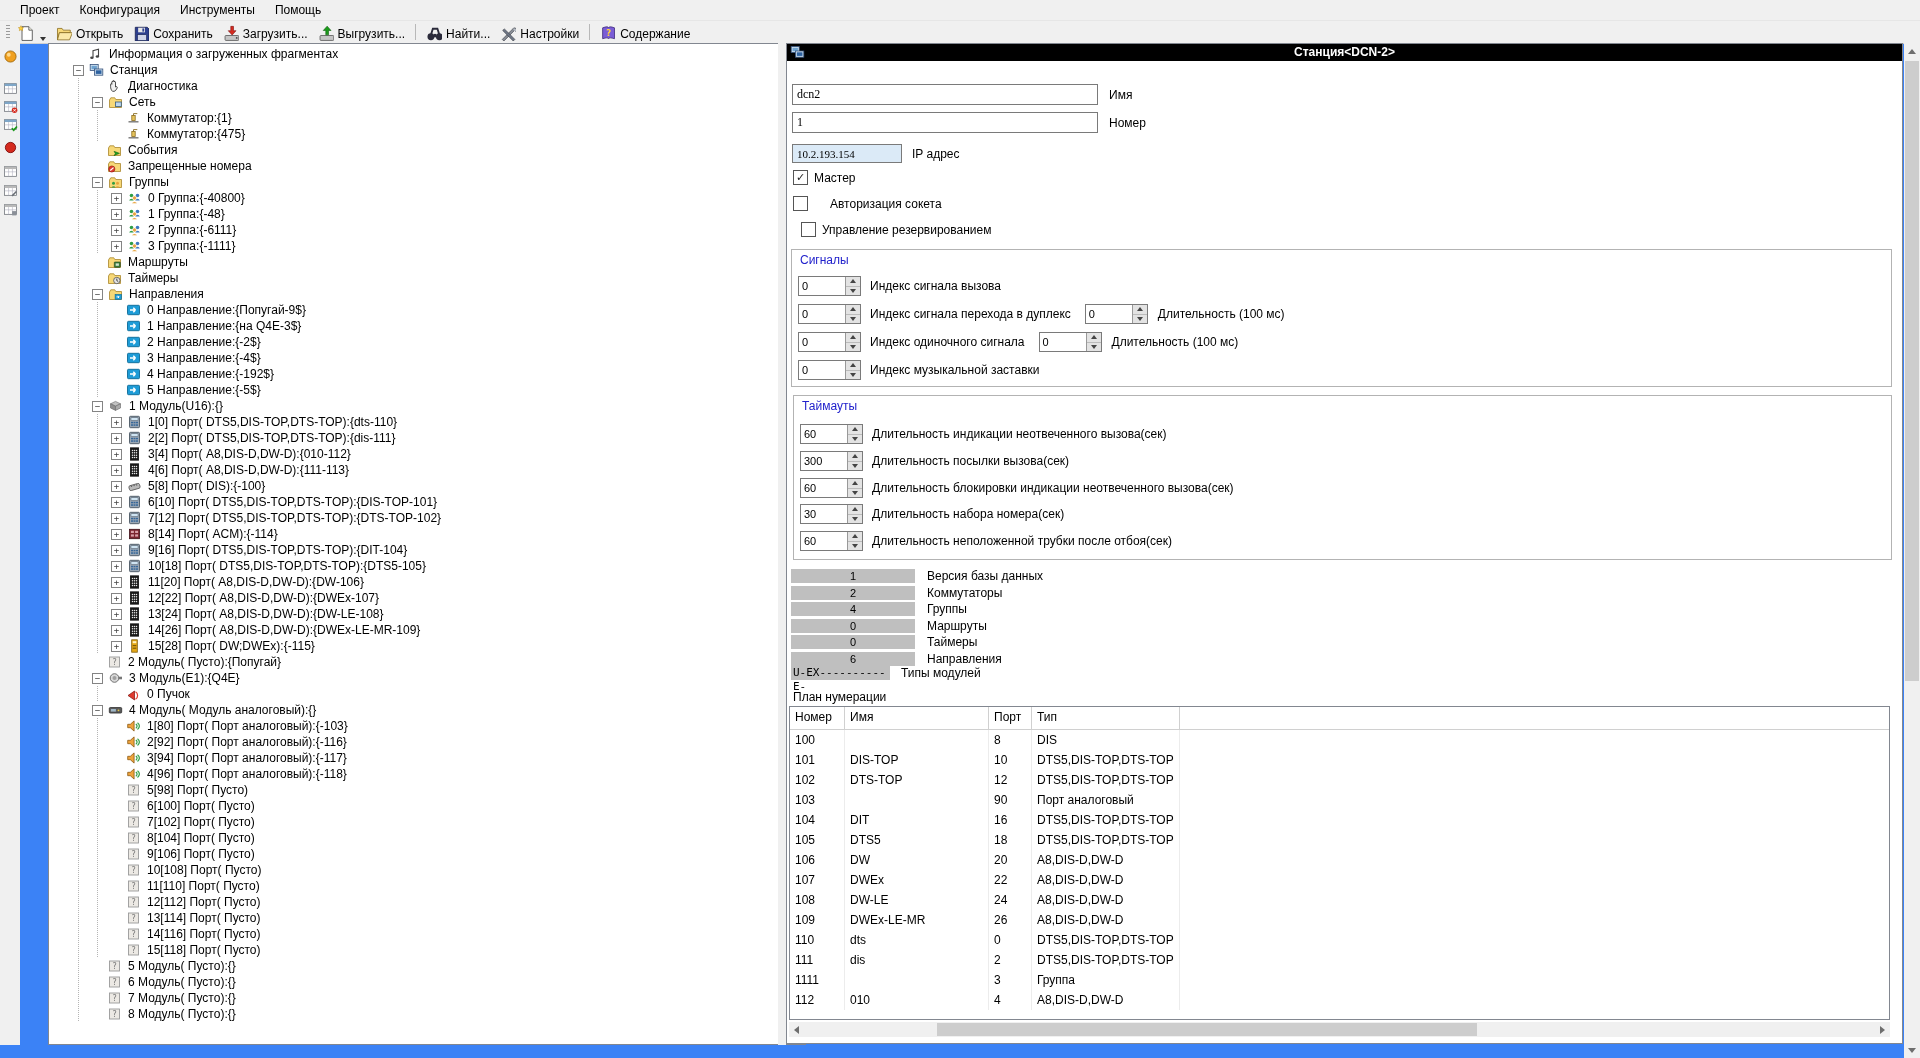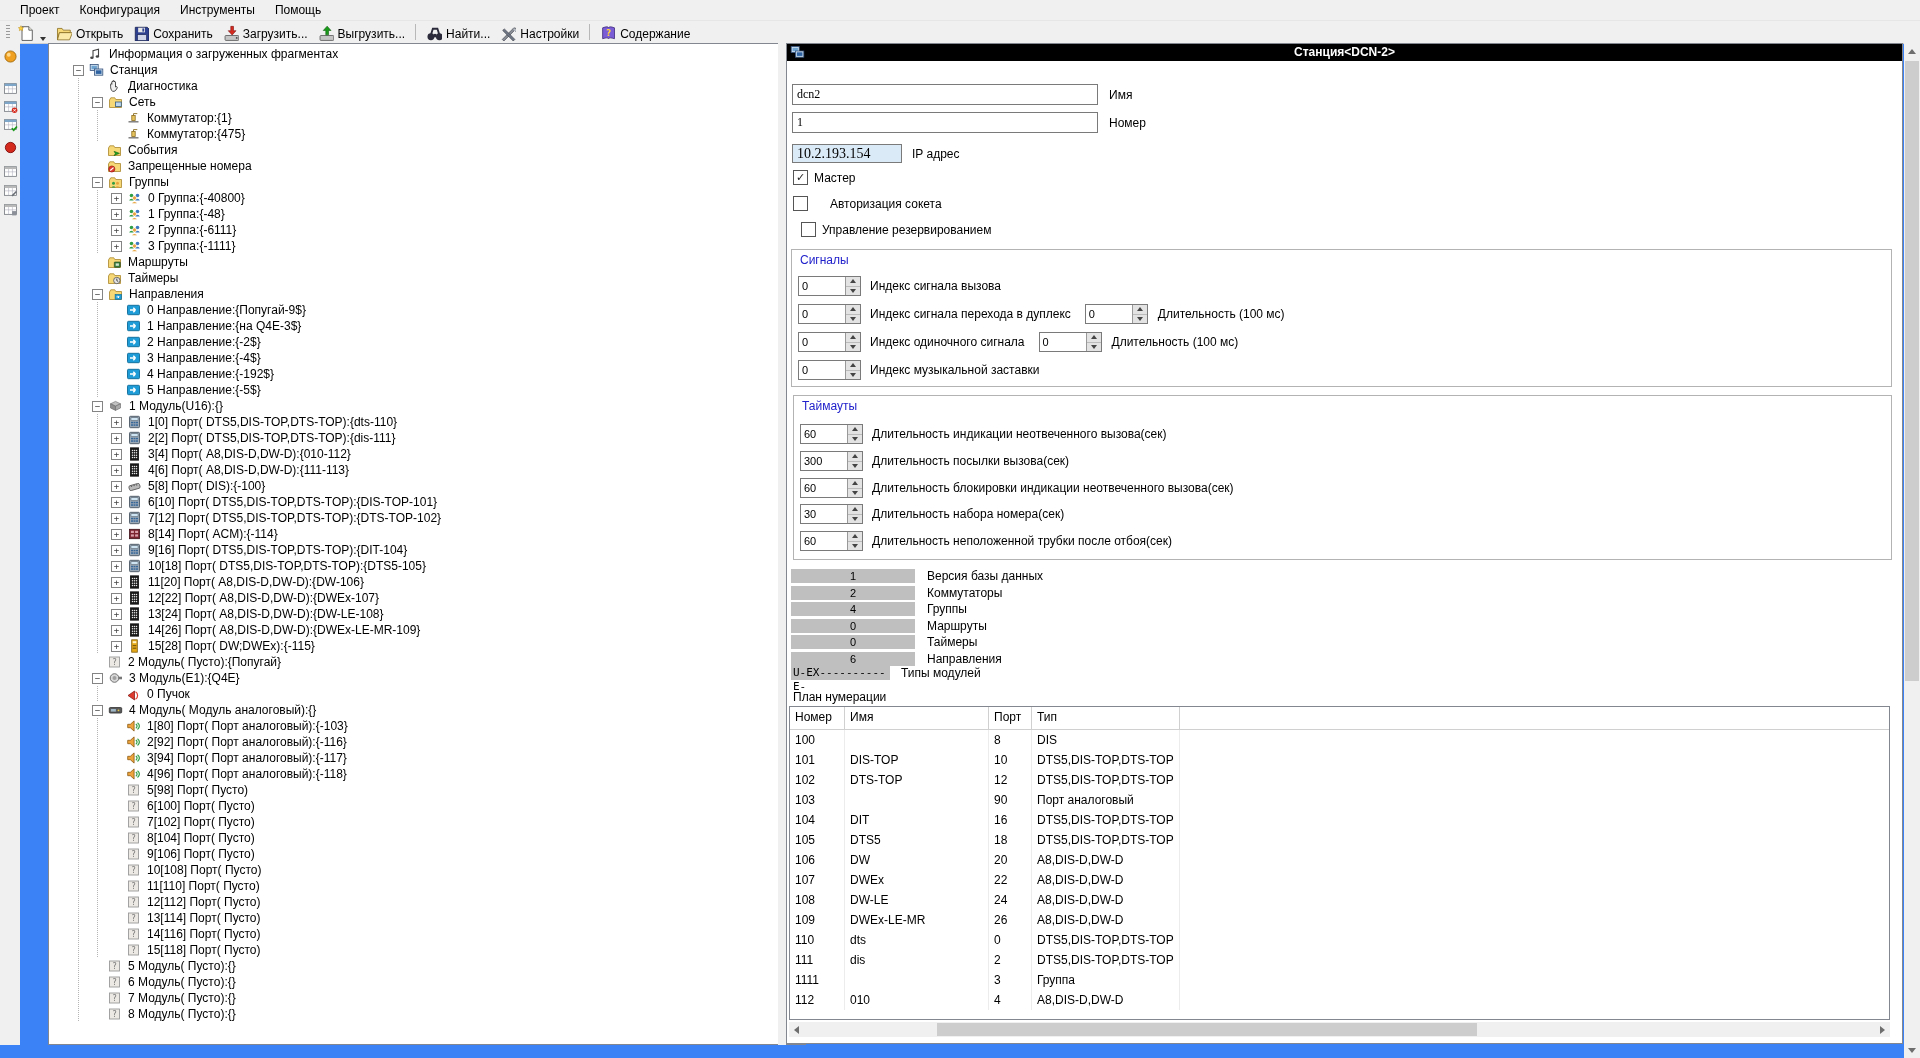--- a/index.html
+++ b/index.html
@@ -1173,21 +1173,21 @@
           </svg></span>
       <span>Станция&lt;DCN-2&gt;</span>
     </div>
 
     <input class="field-input" style="left: 5px; top: 40px; width: 306px; height: 21px;" value="dcn2">
     <span class="flabel" style="left:322px;top:44px;">Имя</span>
 
     <input class="field-input" style="left: 5px; top: 68px; width: 306px; height: 21px;" value="1">
     <span class="flabel" style="left:322px;top:72px;">Номер</span>
 
-    <input class="field-input" style="left: 5px; top: 100px; width: 110px; height: 19px; background: rgb(219, 234, 247); font-size: 14px;" value="10.2.193.154">
+    <input class="field-input" style="left: 5px; top: 100px; width: 110px; height: 19px; background: rgb(219, 234, 247); font-size: 11px;" value="10.2.193.154">
     <span class="flabel" style="left:125px;top:103px;">IP адрес</span>
 
     <div class="cbrow" style="left:6px;top:126px;">
       <span class="cb">✓</span>
       <span>Мастер</span>
     </div>
     <div class="cbrow" style="left:6px;top:152px;gap:22px;">
       <span class="cb"></span>
       <span>Авторизация сокета</span>
     </div>

